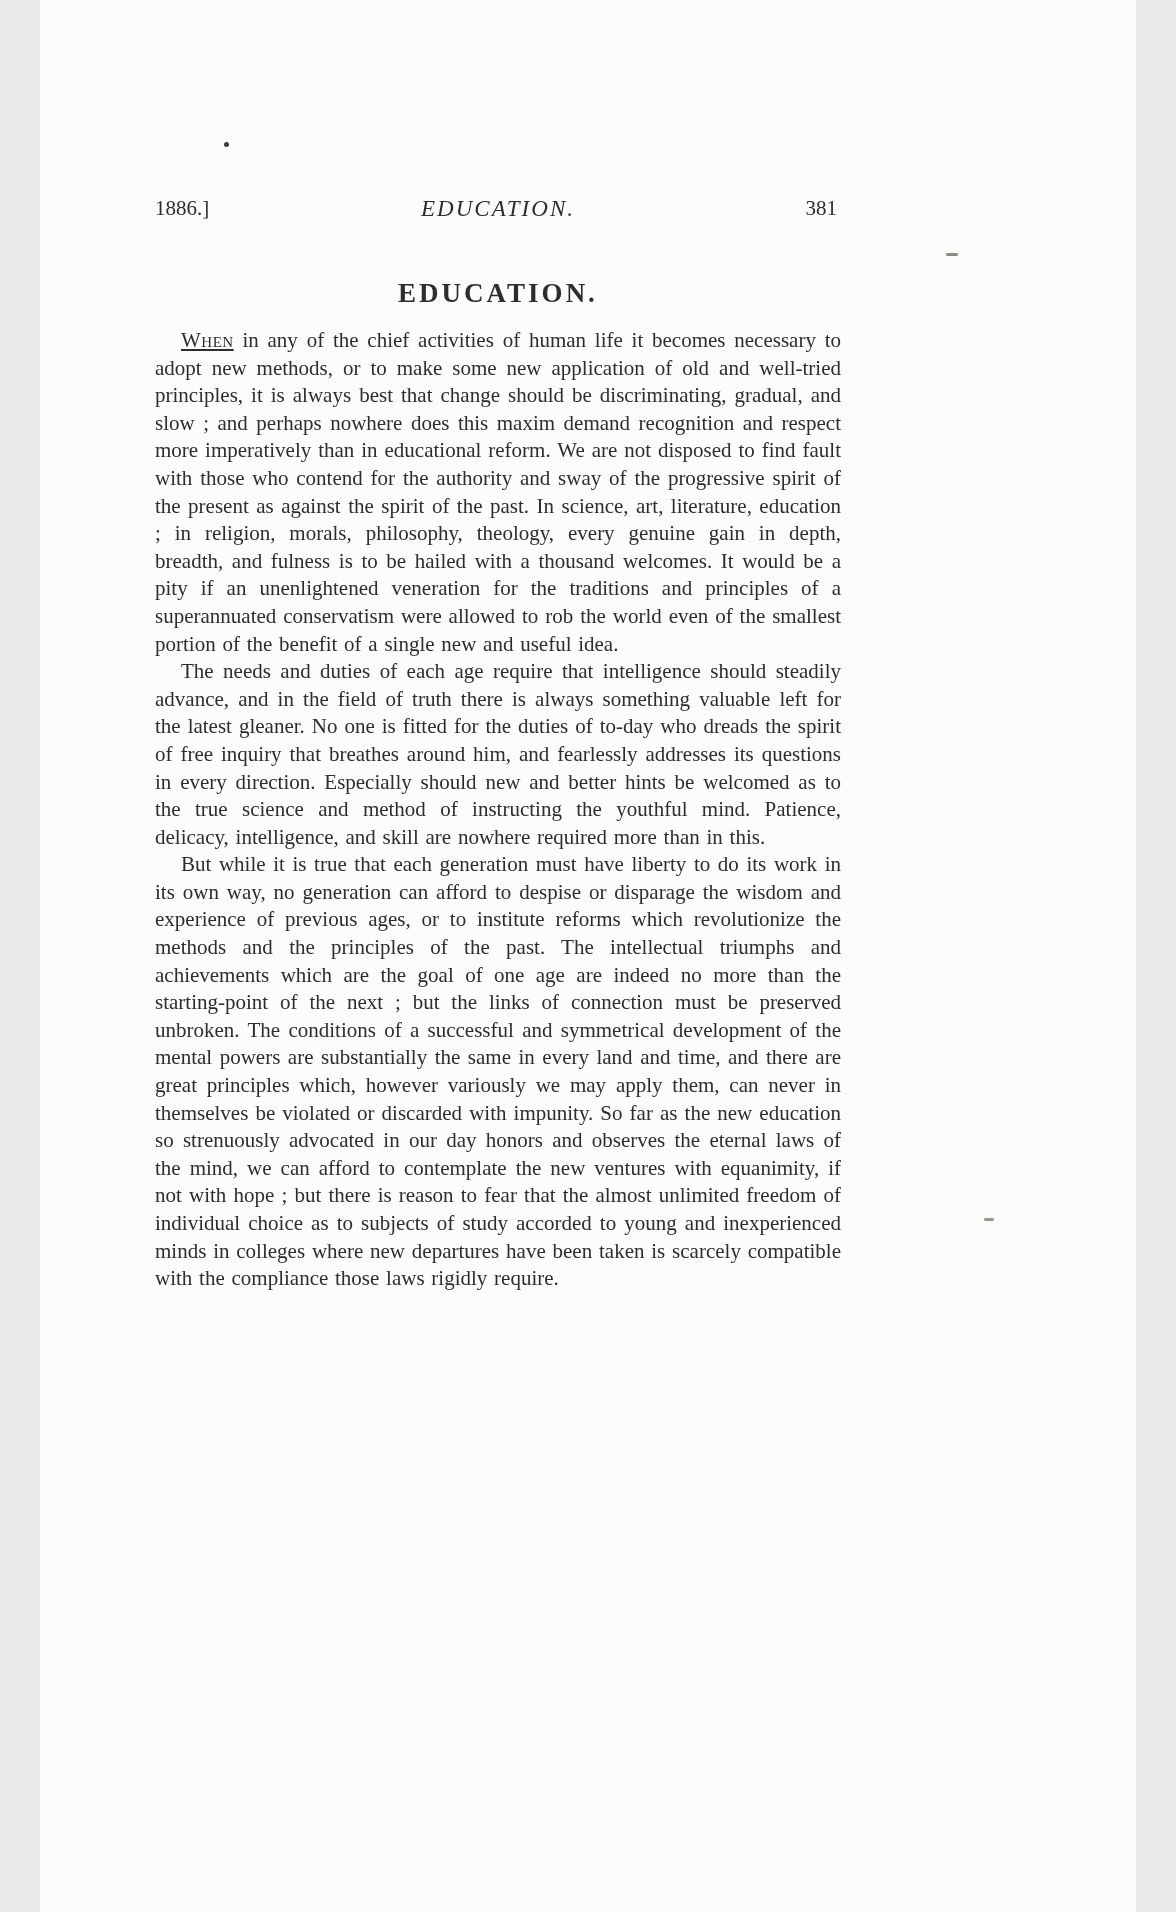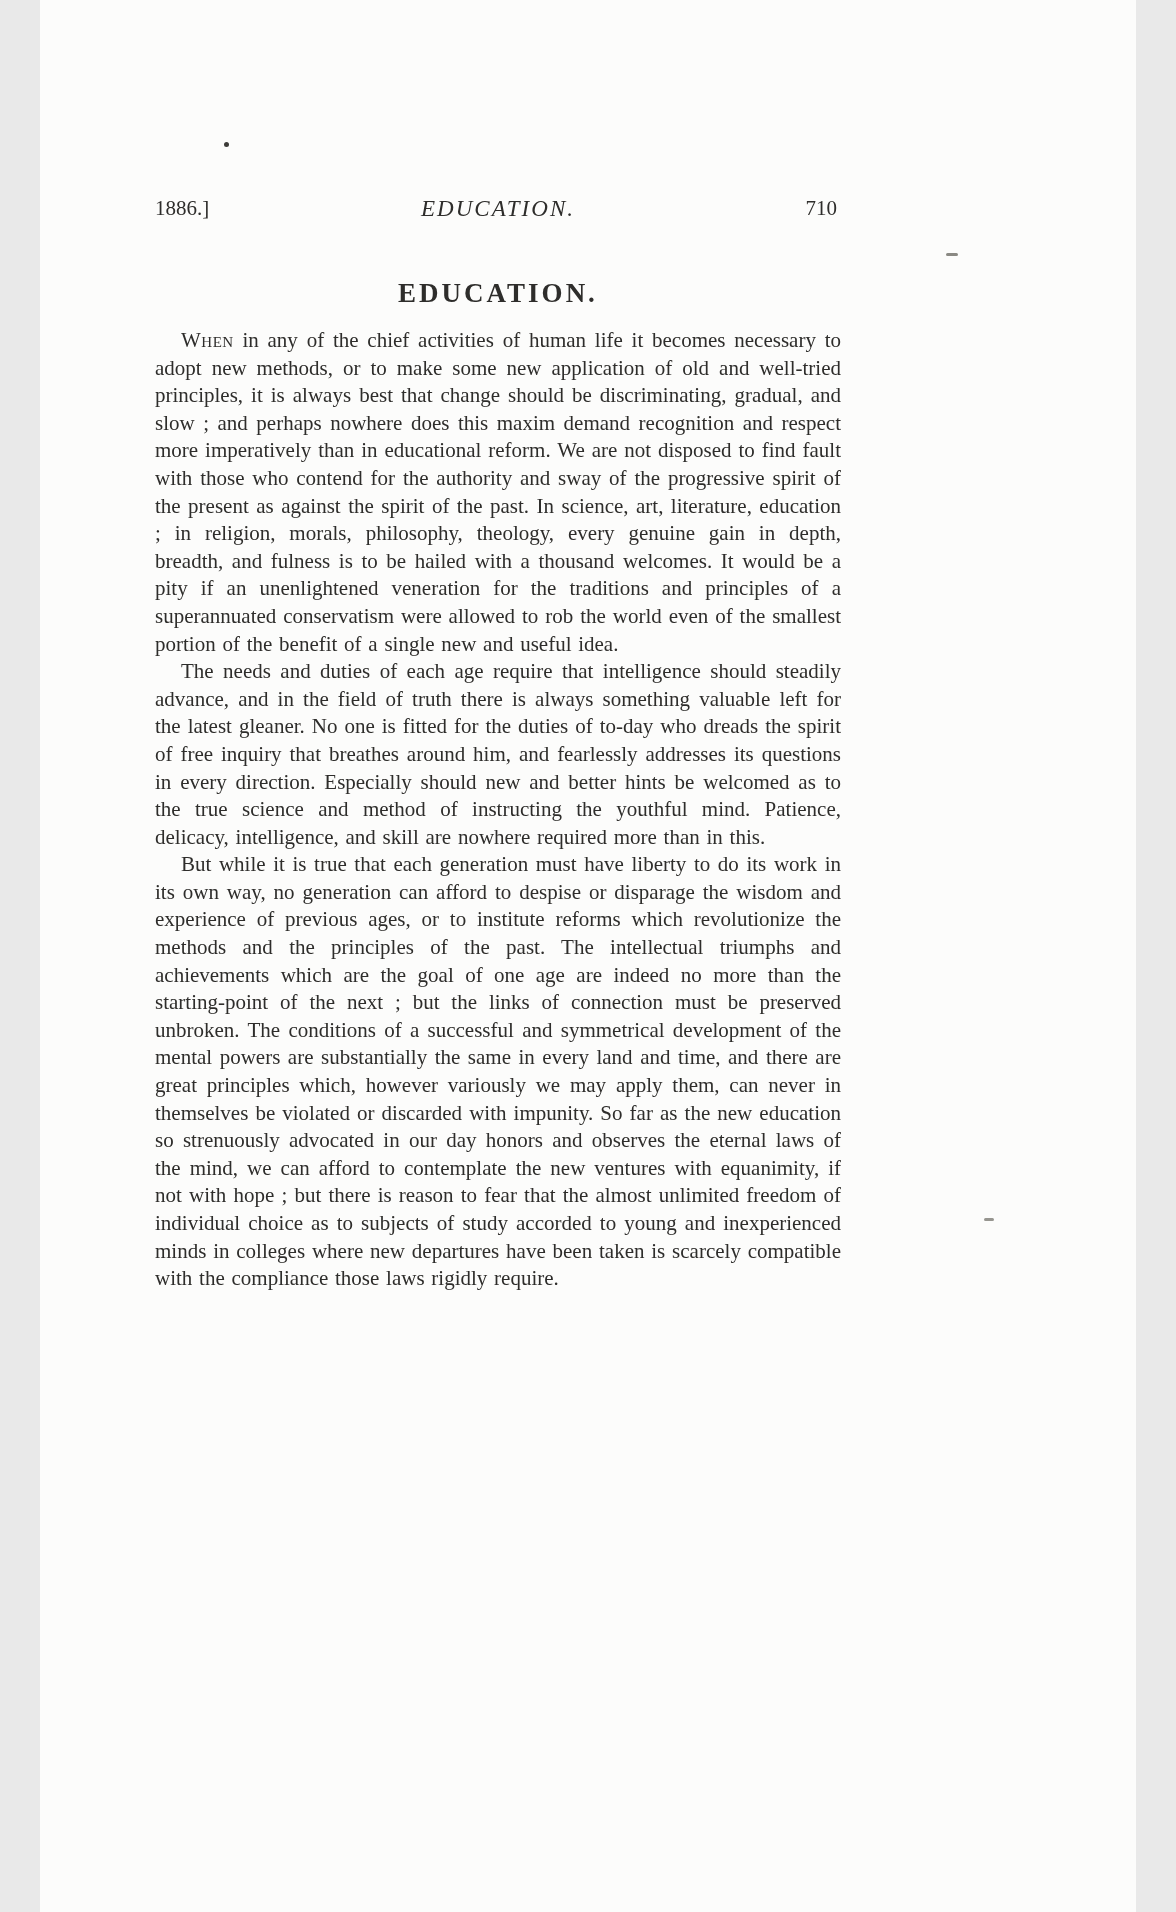--- a/index.html
+++ b/index.html
@@ -62,20 +62,21 @@
     margin:0;
     font-size:21px;
     line-height:27.6px;
     text-align:justify;
     text-indent:26px;
     word-spacing:1.5px;
   }
   .lead{
     font-variant:small-caps;
     letter-spacing:0.5px;
+    text-decoration:underline;
   }
   
   .speck{
     position:absolute;
     background:#5a5955;
   }
   .speck-1{
     left:184px;
     top:142px;
     width:5px;
@@ -107,21 +108,21 @@
 
   <div class="speck speck-1"></div>
   <div class="speck dash-1"></div>
   <div class="speck dash-2"></div>
 
   <div class="content">
 
     <div class="header">
       <span class="h-left">1886.]</span>
       <span class="h-center">EDUCATION.</span>
-      <span class="h-right">710</span>
+      <span class="h-right">381</span>
     </div>
 
     <h1 class="title">EDUCATION.</h1>
 
     <p class="para"><span class="lead">When</span><span> in any of the chief activities of human life it becomes necessary to adopt new methods, or to make some new application of old and well-tried principles, it is always best that change should be discriminating, gradual, and slow ; and perhaps nowhere does this maxim demand recognition and respect more imperatively than in educational reform. We are not disposed to find fault with those who contend for the authority and sway of the progressive spirit of the present as against the spirit of the past. In science, art, literature, education ; in religion, morals, philosophy, theology, every genuine gain in depth, breadth, and fulness is to be hailed with a thousand welcomes. It would be a pity if an unenlightened veneration for the traditions and principles of a superannuated conservatism were allowed to rob the world even of the smallest portion of the benefit of a single new and useful idea.</span></p>
 
     <p class="para"><span class="lead"></span><span>The needs and duties of each age require that intelligence should steadily advance, and in the field of truth there is always something valuable left for the latest gleaner. No one is fitted for the duties of to-day who dreads the spirit of free inquiry that breathes around him, and fearlessly addresses its questions in every direction. Especially should new and better hints be welcomed as to the true science and method of instructing the youthful mind. Patience, delicacy, intelligence, and skill are nowhere required more than in this.</span></p>
 
     <p class="para"><span class="lead"></span><span>But while it is true that each generation must have liberty to do its work in its own way, no generation can afford to despise or disparage the wisdom and experience of previous ages, or to institute reforms which revolutionize the methods and the principles of the past. The intellectual triumphs and achievements which are the goal of one age are indeed no more than the starting-point of the next ; but the links of connection must be preserved unbroken. The conditions of a successful and symmetrical development of the mental powers are substantially the same in every land and time, and there are great principles which, however variously we may apply them, can never in themselves be violated or discarded with impunity. So far as the new education so strenuously advocated in our day honors and observes the eternal laws of the mind, we can afford to contemplate the new ventures with equanimity, if not with hope ; but there is reason to fear that the almost unlimited freedom of individual choice as to subjects of study accorded to young and inexperienced minds in colleges where new departures have been taken is scarcely compatible with the compliance those laws rigidly require.</span></p>
 

